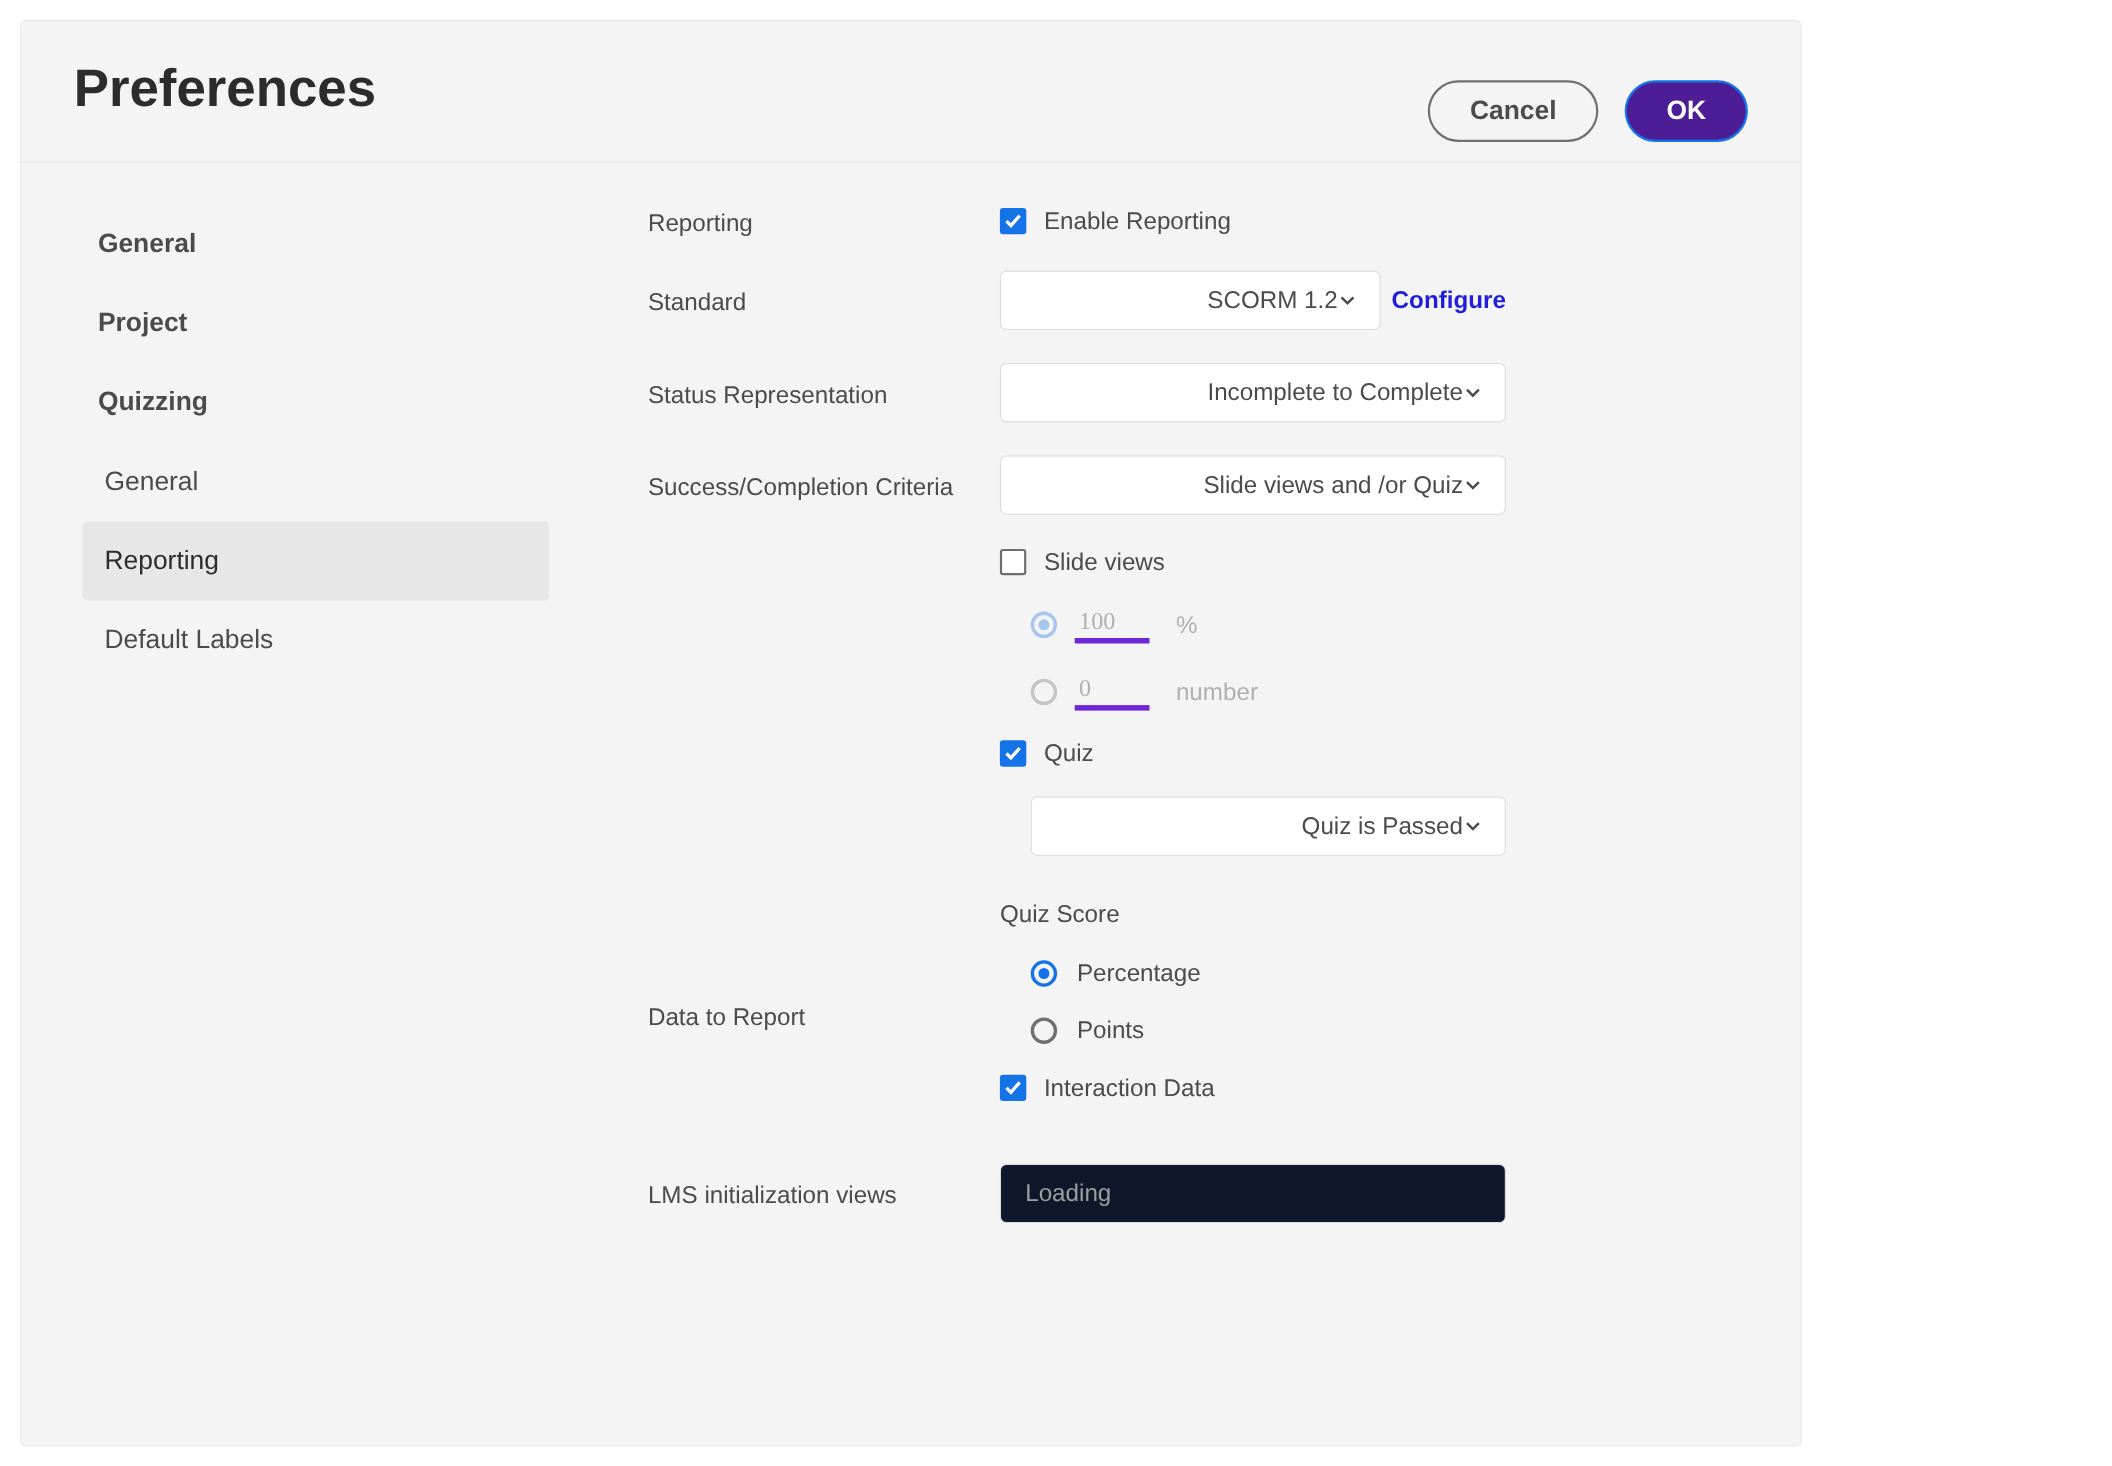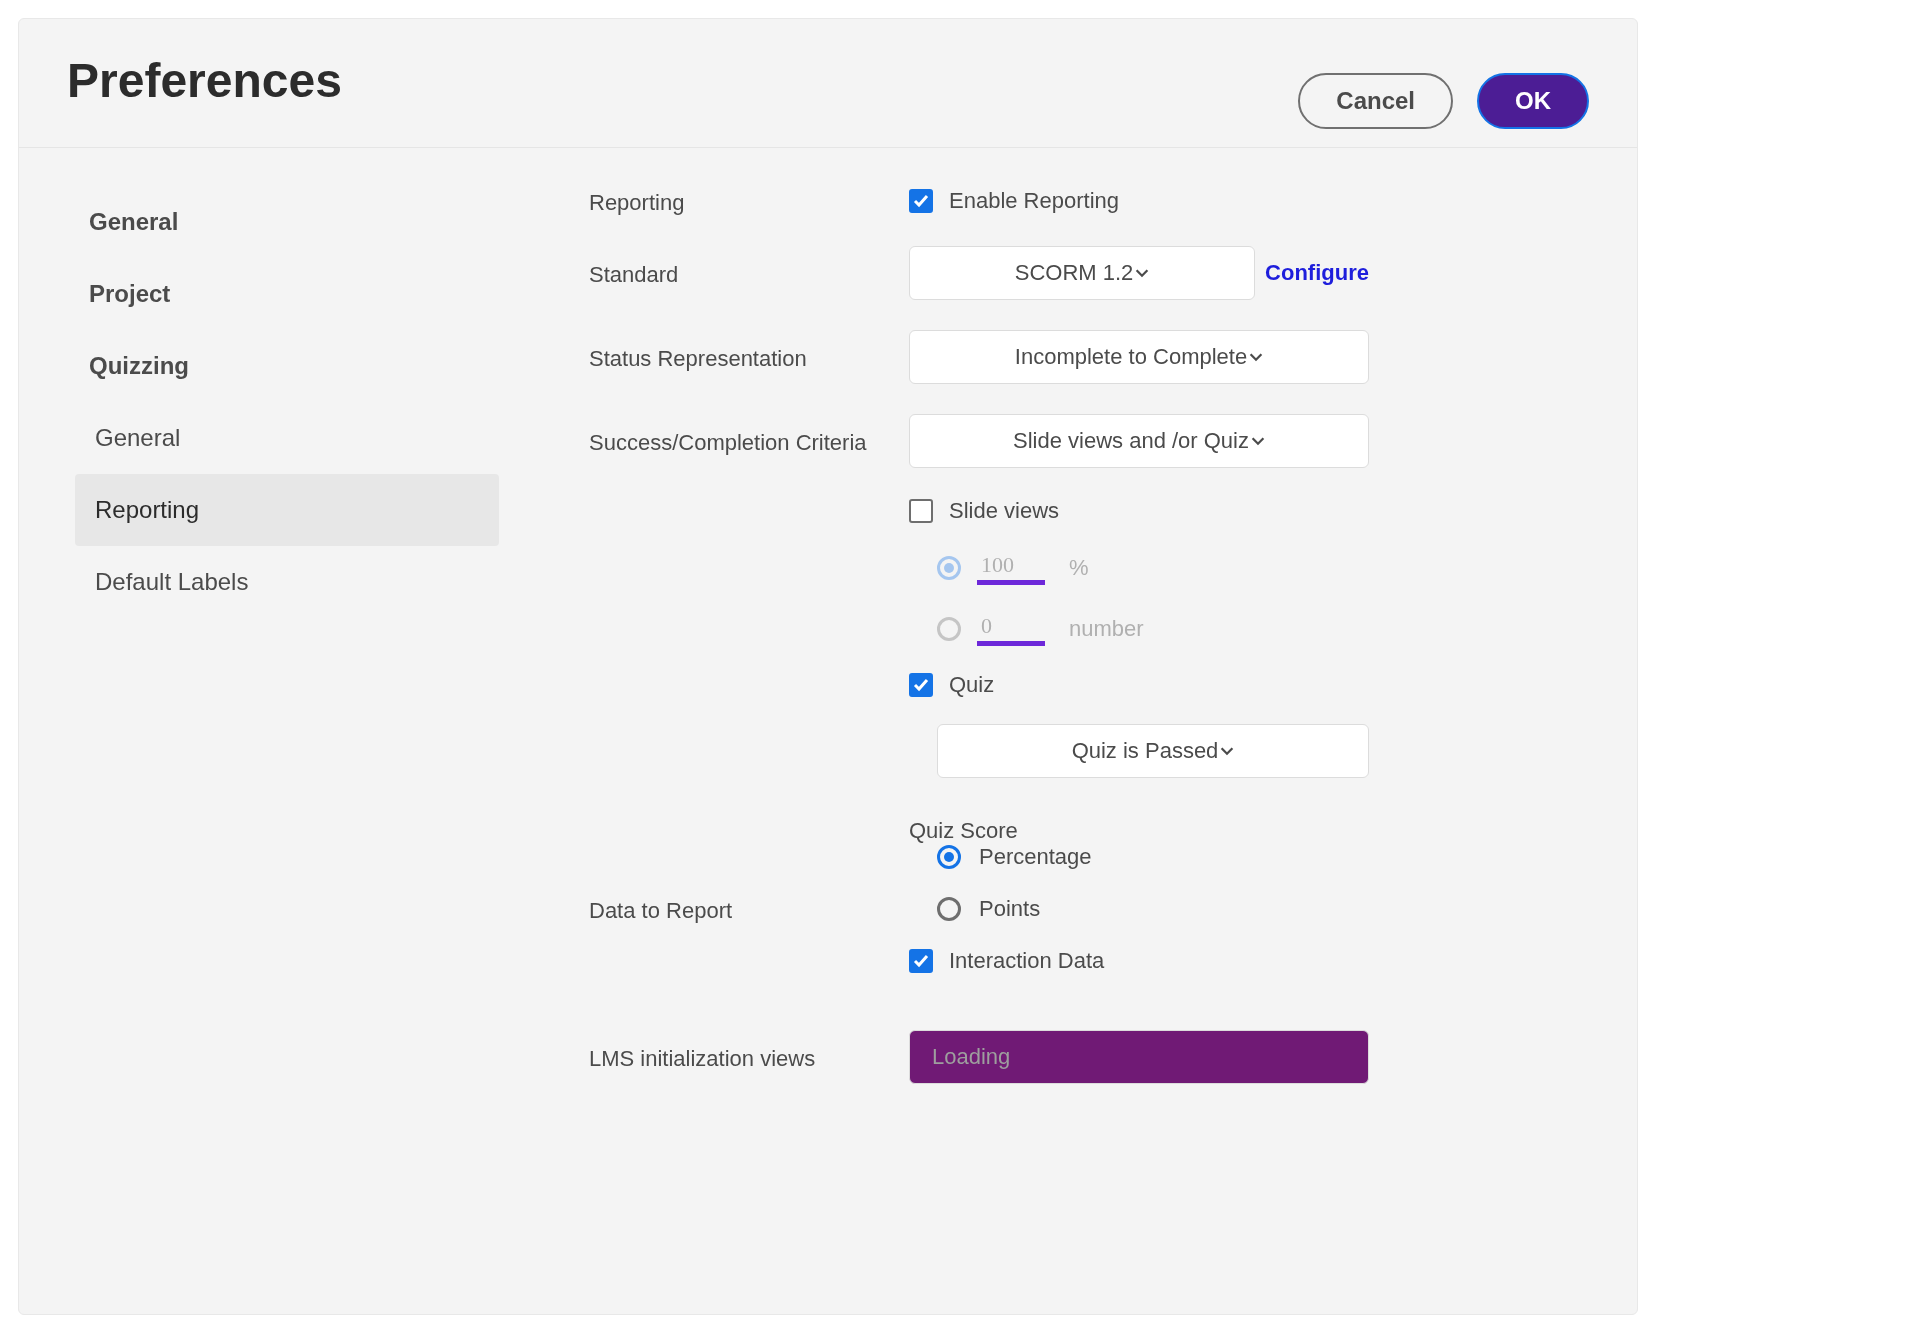--- a/index.html
+++ b/index.html
@@ -100,29 +100,29 @@
     flex: 1;
     height: 54px;
     background: #fff;
     border: 1px solid #dcdcdc;
     border-radius: 6px;
     display: flex;
     align-items: center;
     padding: 0 20px 0 22px;
     font-size: 22px;
     color: #4b4b4b;
-    justify-content: center;
+    justify-content: flex-end;
   }
   .select .chev { width: 18px; height: 18px; }
   .select .chev polyline { fill:none; stroke:#4b4b4b; stroke-width:2.5; }
 
   .text-input {
     flex: 1;
     height: 54px;
-    background: #701a75;
+    background: #0f172a;
     border: 1px solid #dcdcdc;
     border-radius: 6px;
     padding: 0 22px;
     font-size: 22px;
     color: #9e9e9e;
     display: flex; align-items: center;
   }
 
   .link { color: #1e1edc; font-weight: 700; font-size: 22px; cursor: pointer; margin-left: 10px; }
 
@@ -136,21 +136,21 @@
     background: transparent;
     font-size: 22px;
     text-align: left;
     padding: 2px 4px;
     margin-left: 16px;
     color: #b0b0b0;
     font-family: Liberation Serif, serif;
   }
   .unit { font-size: 22px; color: #b0b0b0; margin-left: 24px; }
 
-  .field-sublabel { font-size: 22px; color: #4b4b4b; margin-bottom: 0; }
+  .field-sublabel { font-size: 22px; color: #4b4b4b; margin-bottom: 28px; }
 
   .indent { padding-left: 28px; }
   .clipper { max-width: 870px; overflow: hidden; }
 </style>
 </head>
 <body>
 
 <div class="panel">
 
   <div class="header">

